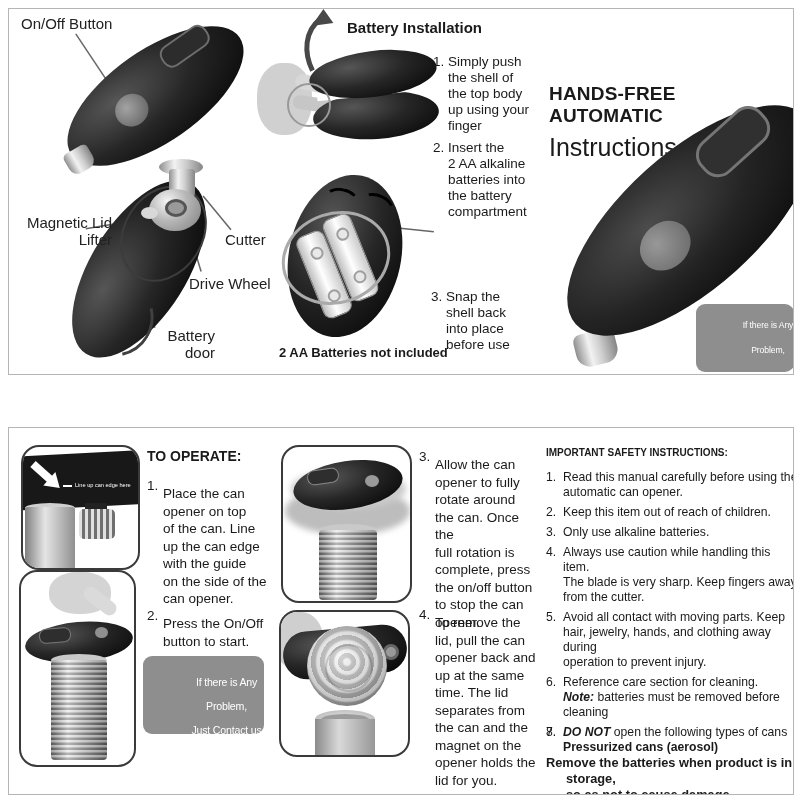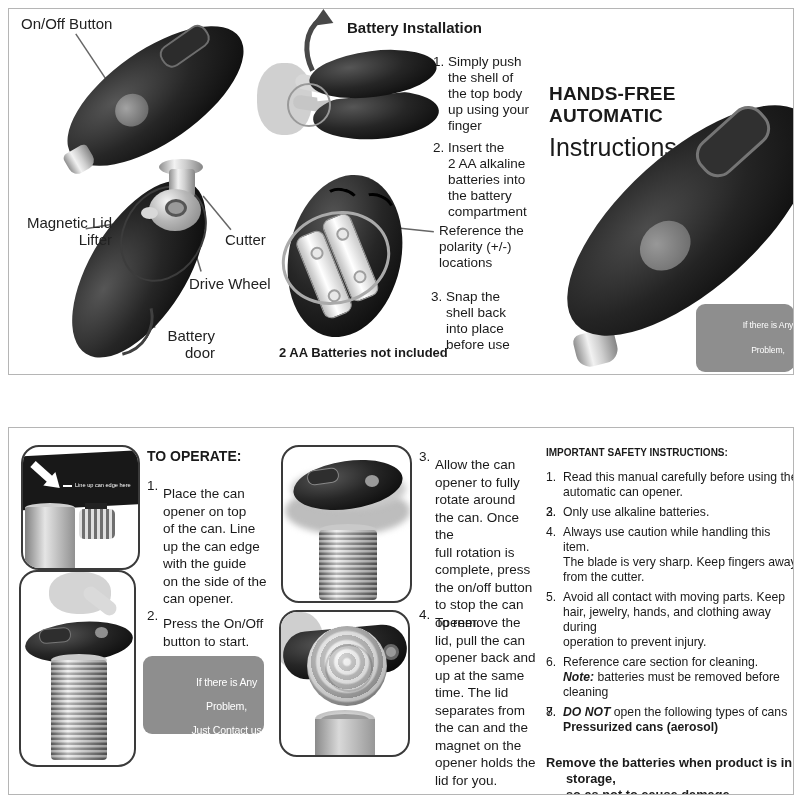--- a/index.html
+++ b/index.html
@@ -151,23 +151,20 @@
 finger</span>
   </div>
   <div class="abs b-step" style="left:424px;top:131px;width:104px;">
     <span class="num">2.</span>
     <span class="txt pre">Insert the
 2 AA alkaline
 batteries into
 the battery
 compartment</span>
   </div>
-  <div class="abs plain-note pre" style="left:430px;top:214px;width:100px;">Reference the
-polarity (+/-)
-locations</div>
   <div class="abs b-step" style="left:422px;top:280px;width:100px;">
     <span class="num">3.</span>
     <span class="txt pre">Snap the
 shell back
 into place
 before use</span>
   </div>
   <div class="abs not-included" style="left:270px;top:336px;">2 AA Batteries not included</div>
 
   <div class="abs" style="left:540px;top:66px;width:190px;margin-top:8px;">
@@ -276,21 +273,21 @@
 the can and the
 magnet on the
 opener holds the
 lid for you.</span>
   </div>
 
   <div class="abs safety-heading" style="left:537px;top:19px;">IMPORTANT SAFETY INSTRUCTIONS:</div>
   <div class="abs" id="safety-list" style="left:537px;top:42px;width:253px;">
       <div class="s-item"><span class="s-num">1.</span><span class="s-txt"><span>Read this manual carefully before using the
 automatic can opener.</span></span></div>
-      <div class="s-item"><span class="s-num">2.</span></div>
+      <div class="s-item"><span class="s-num">2.</span><span class="s-txt"><span>Keep this item out of reach of children.</span></span></div>
       <div class="s-item"><span class="s-num">3.</span><span class="s-txt"><span>Only use alkaline batteries.</span></span></div>
       <div class="s-item"><span class="s-num">4.</span><span class="s-txt"><span>Always use caution while handling this item.
 The blade is very sharp. Keep fingers away
 from the cutter.</span></span></div>
       <div class="s-item"><span class="s-num">5.</span><span class="s-txt"><span>Avoid all contact with moving parts. Keep
 hair, jewelry, hands, and clothing away during
 operation to prevent injury.</span></span></div>
       <div class="s-item"><span class="s-num">6.</span><span class="s-txt"><span>Reference care section for cleaning.
 </span><span class="bi">Note:</span><span> batteries must be removed before cleaning</span></span></div>
       <div class="s-item"><span class="s-num">7.</span></div>

